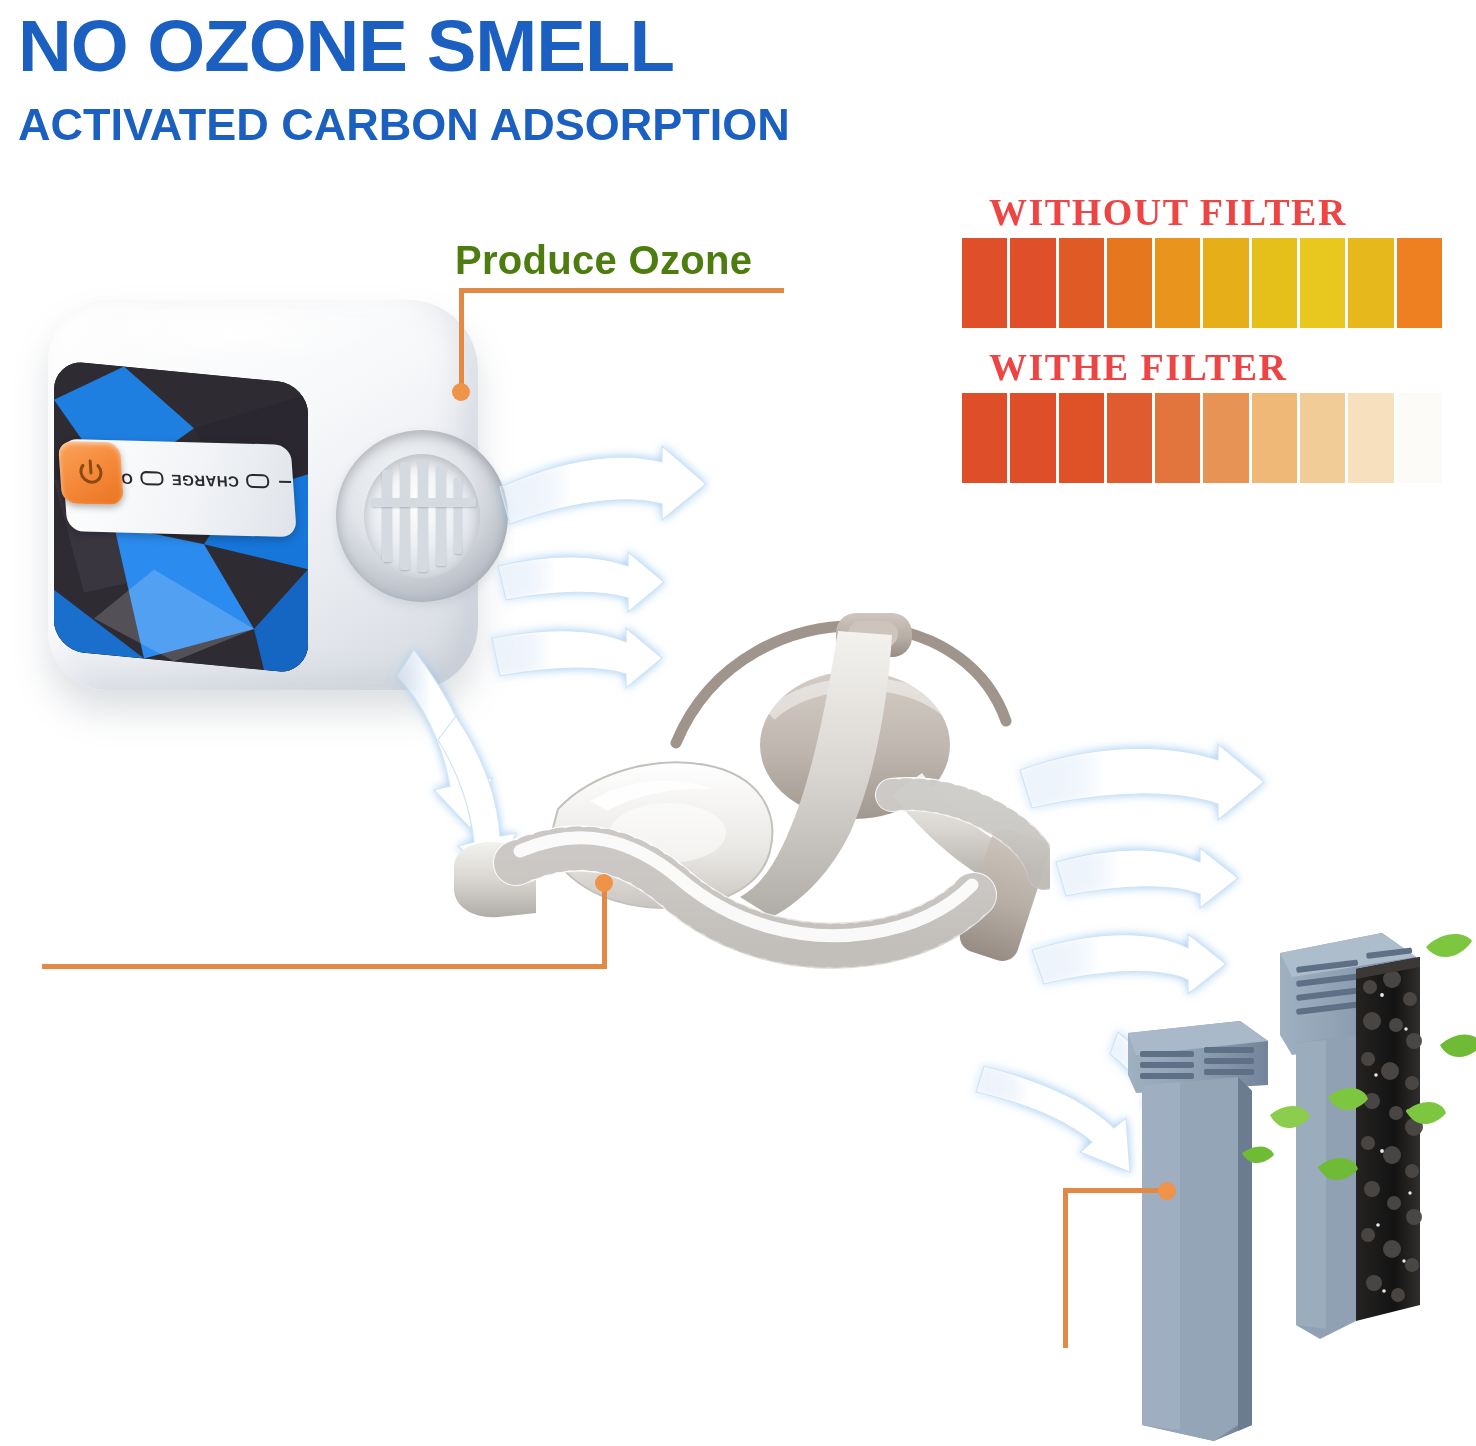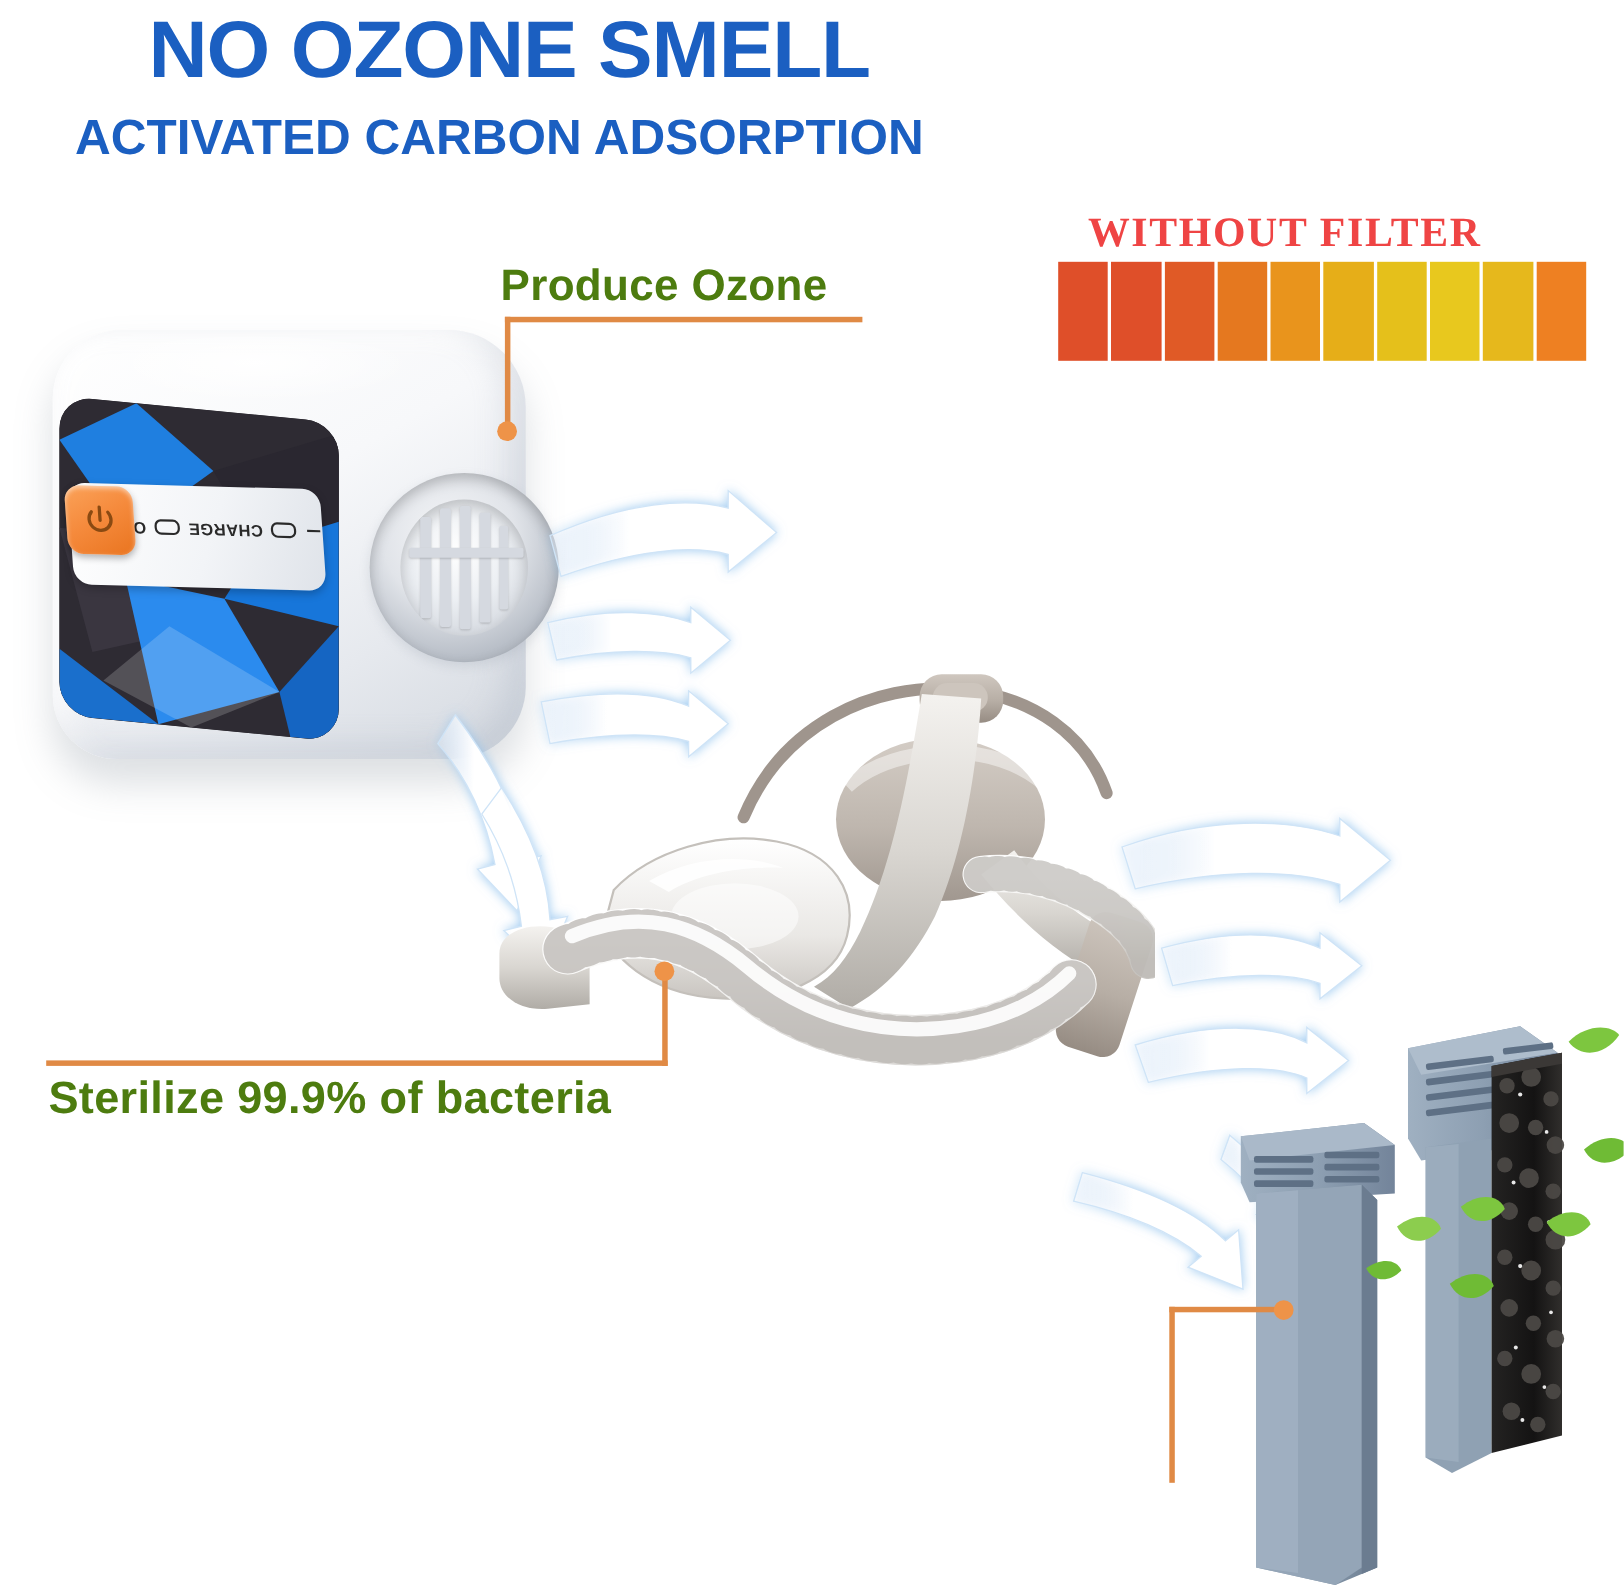--- a/index.html
+++ b/index.html
@@ -1,21 +1,21 @@
 <!DOCTYPE html>
 <html><head>
 <meta charset="utf-8">
 <style>
   html,body{margin:0;padding:0;background:#ffffff;}
   body{width:1476px;height:1446px;position:relative;overflow:hidden;
        font-family:"Liberation Sans",sans-serif;-webkit-font-smoothing:antialiased;}
   .stage{position:absolute;inset:0;width:1476px;height:1446px;background:#fff;}
 
   
-  .headline{position:absolute;left:4px;top:6px;width:900px;text-align:center;}
+  .headline{position:absolute;left:18px;top:6px;width:900px;}
   .h1{font-family:"Liberation Sans",sans-serif;font-weight:bold;font-size:73px;
       line-height:80px;color:#1b5fc1;letter-spacing:-1px;white-space:nowrap;
       transform:scaleX(1.02);transform-origin:left center;}
   .h2{font-family:"Liberation Sans",sans-serif;font-weight:bold;font-size:45px;
       line-height:54px;color:#1b5fc1;letter-spacing:0px;white-space:nowrap;
       transform:scaleX(1.0);transform-origin:left center;margin-top:12px;}
 
   
   .chart{position:absolute;}
   .chart-title{font-family:"Liberation Serif",serif;font-weight:bold;font-size:38px;
@@ -101,20 +101,35 @@
         <i title="4" style="background: rgb(229, 120, 31);"></i>
         <i title="5" style="background: rgb(233, 148, 28);"></i>
         <i title="6" style="background: rgb(230, 174, 24);"></i>
         <i title="7" style="background: rgb(229, 192, 27);"></i>
         <i title="8" style="background: rgb(232, 200, 30);"></i>
         <i title="9" style="background: rgb(230, 184, 28);"></i>
         <i title="10" style="background: rgb(238, 128, 34);"></i>
       </div>
   </div>
 
+  <div class="chart" style="left:962px;top:345px;">
+    <div class="chart-title">WITHE FILTER</div>
+    <div class="bars" id="bars1">
+        <i title="1" style="background: rgb(222, 78, 40);"></i>
+        <i title="2" style="background: rgb(222, 78, 40);"></i>
+        <i title="3" style="background: rgb(223, 82, 40);"></i>
+        <i title="4" style="background: rgb(222, 92, 47);"></i>
+        <i title="5" style="background: rgb(226, 117, 62);"></i>
+        <i title="6" style="background: rgb(231, 147, 85);"></i>
+        <i title="7" style="background: rgb(239, 184, 119);"></i>
+        <i title="8" style="background: rgb(242, 204, 150);"></i>
+        <i title="9" style="background: rgb(247, 224, 190);"></i>
+        <i title="10" style="background: rgb(253, 251, 247);"></i>
+      </div>
+  </div>
 
 
   <div class="device">
     <div class="dev-body"></div>
     <div class="dev-top-hl"></div>
 
     <div class="dev-face">
       <svg width="254" height="290" viewBox="0 0 254 290">
         <rect width="254" height="290" fill="#2e2b33"></rect>
         <polygon points="0,40 70,0 140,55 60,120" fill="#1f7fe0"></polygon>
@@ -353,21 +368,20 @@
         <path class="leaf" d="M198 242 C216 228 234 232 238 244 C224 260 206 258 198 242 Z" fill="#6fbb35"></path>
       </g>
     </svg>
   </div>
 
   <div class="callout-text co1">Produce Ozone</div>
   <div class="co-line" style="left:459px;top:288px;width:325px;height:5px;"></div>
   <div class="co-line" style="left:459px;top:288px;width:5px;height:98px;"></div>
   <div class="co-dot" style="left:452px;top:383px;"></div>
 
-  <div class="callout-text co2">Sterilize 99.9% of bacteria</div>
   <div class="co-line" style="left:42px;top:964px;width:565px;height:5px;"></div>
   <div class="co-line" style="left:602px;top:882px;width:5px;height:87px;"></div>
   <div class="co-dot" style="left:595px;top:874px;"></div>
 
   <div class="co-line" style="left:1063px;top:1188px;width:5px;height:160px;"></div>
   <div class="co-line" style="left:1063px;top:1188px;width:112px;height:5px;"></div>
   <div class="co-dot" style="left:1158px;top:1182px;"></div>
 
 </div>
 

